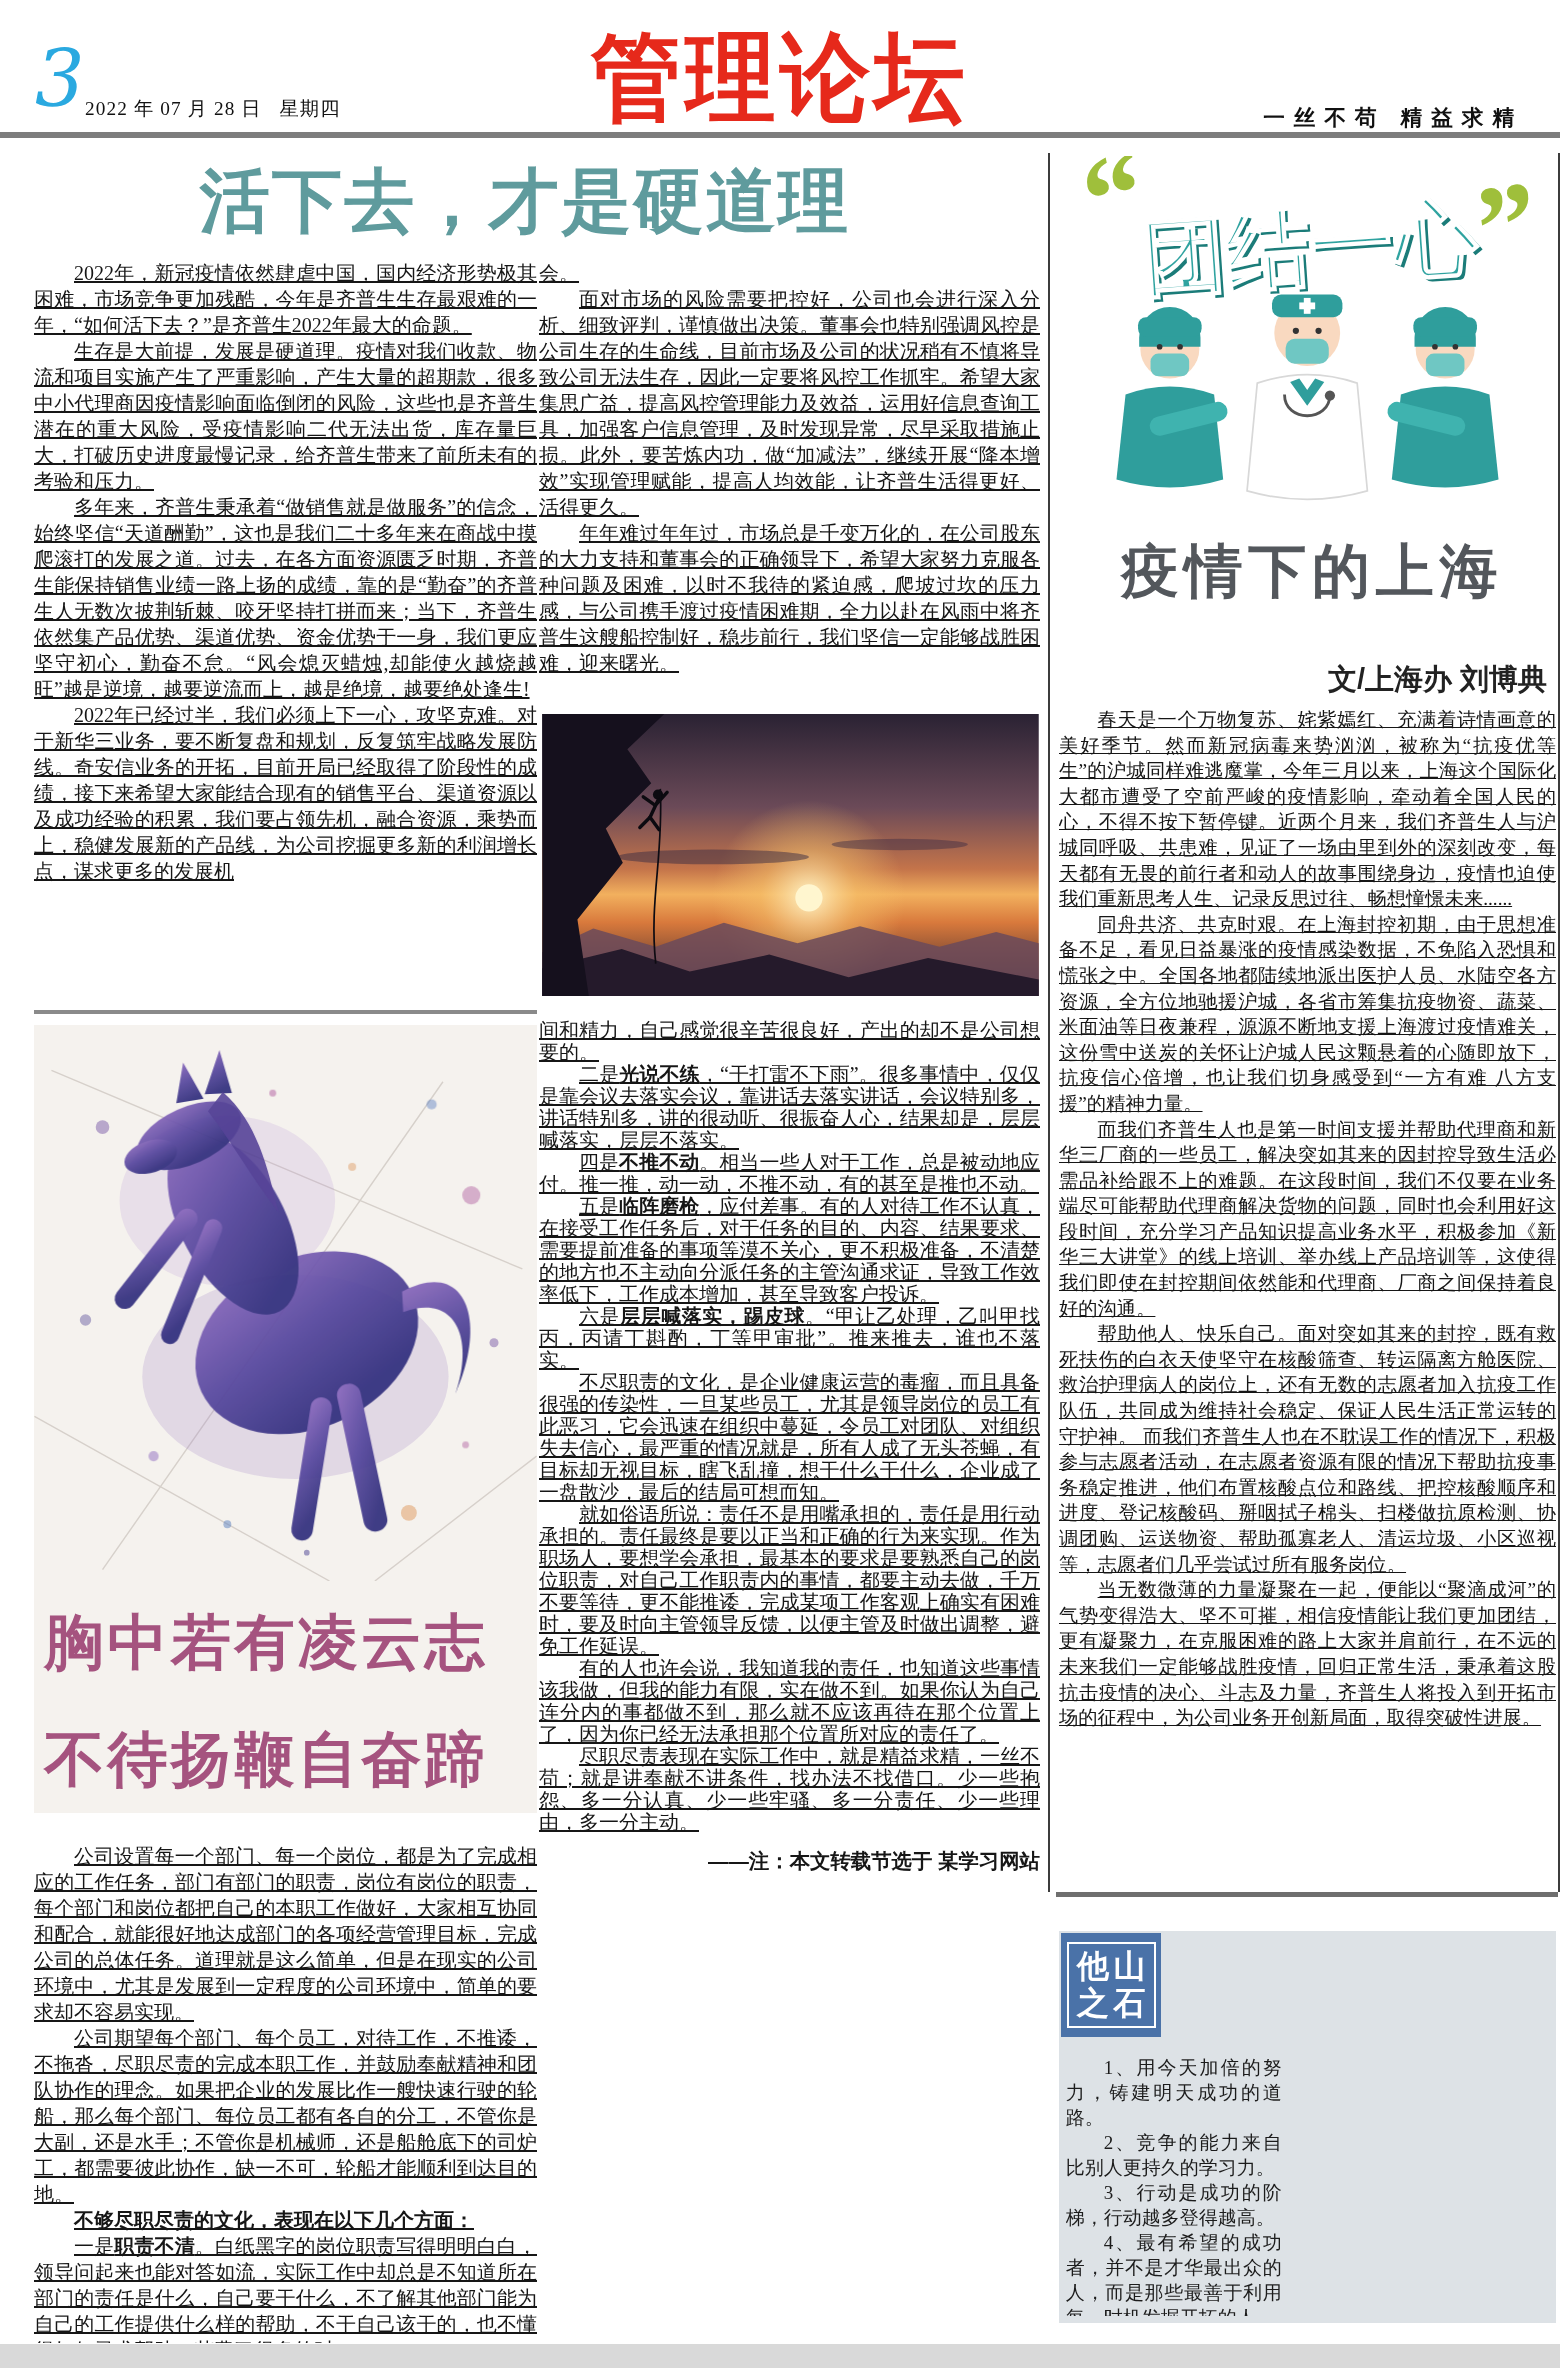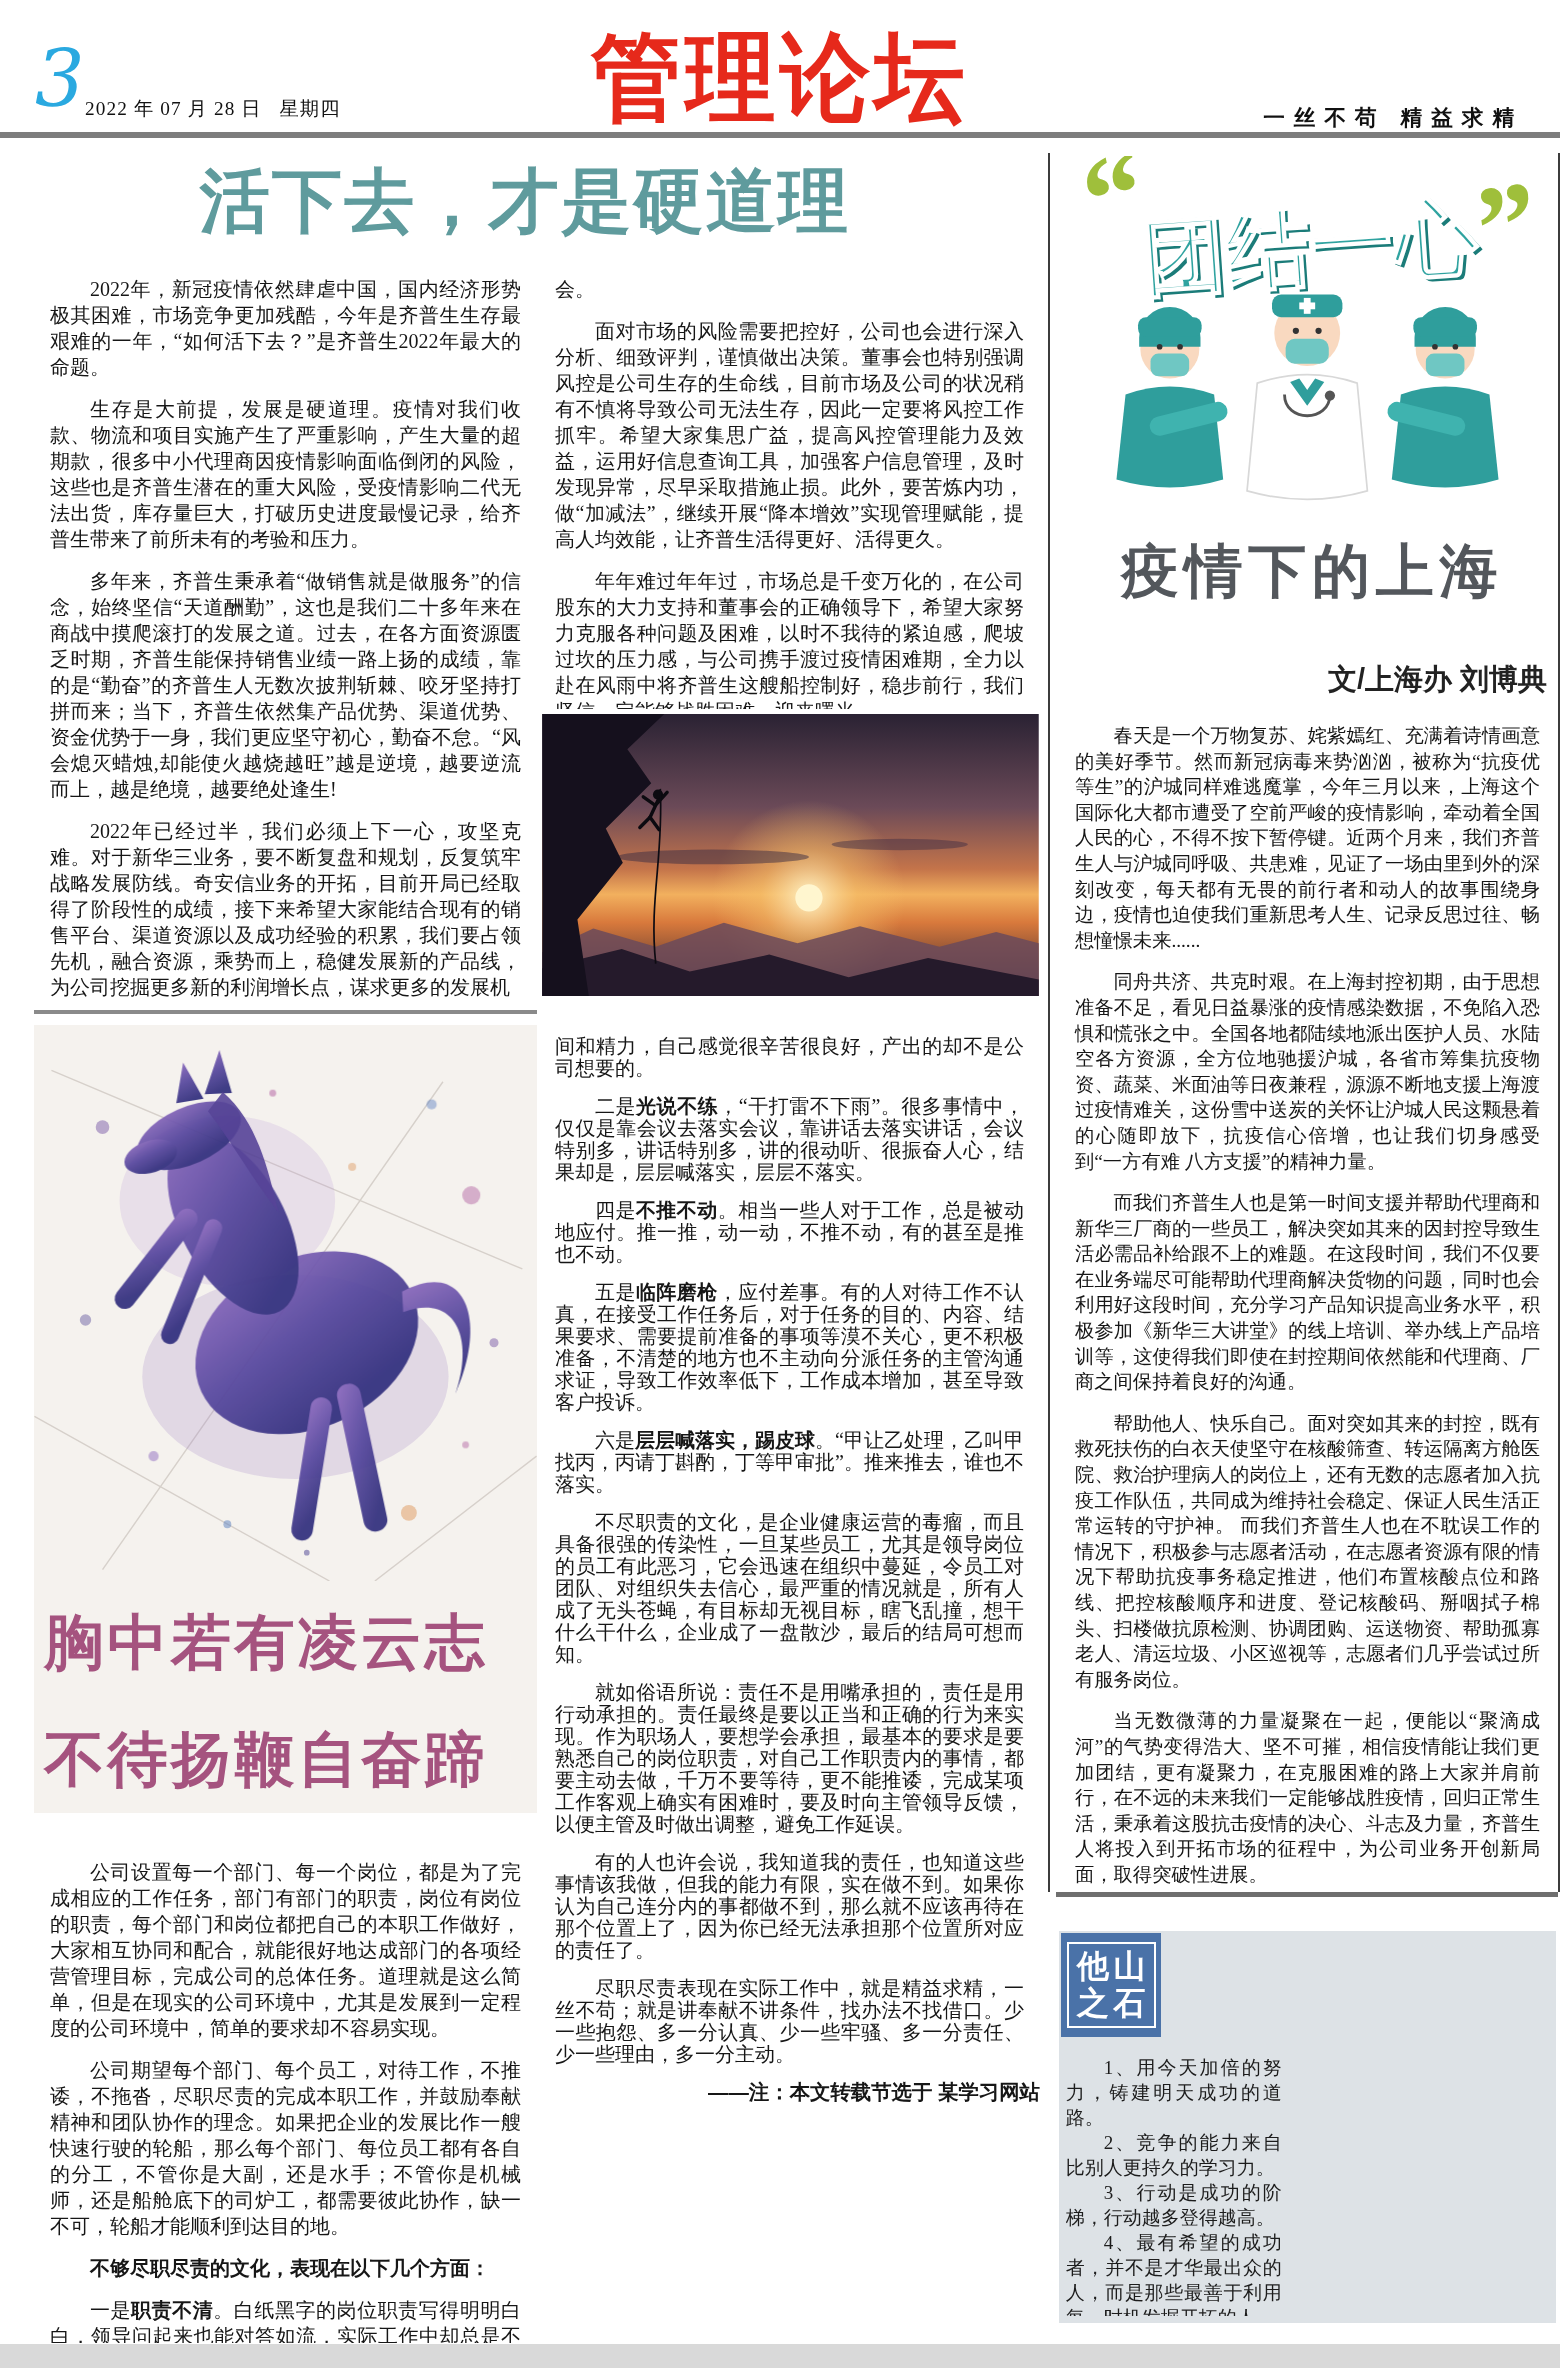--- a/index.html
+++ b/index.html
@@ -18,30 +18,30 @@
           letter-spacing:9px;color:#111;font-family:"Liberation Sans",sans-serif;}
   .header-rule{position:absolute;left:0;top:132px;width:1560px;height:5.7px;background:var(--c-rule_gray);}
 
   
   .main-title{position:absolute;left:34px;top:166px;width:982px;text-align:center;
               font-size:70px;font-weight:900;color:var(--c-title_teal);
               font-family:"Liberation Sans",sans-serif;letter-spacing:2.3px;line-height:1;}
 
   
   .textcol{position:absolute;font-size:20px;line-height:26px;text-align:justify;color:#161616;}
-  .textcol p{margin:16px;text-indent:2em;}
+  .textcol p{margin:0;text-indent:2em;text-decoration:underline;}
   .textcol p.ni{text-indent:0;}
   .textcol b{font-family:"Liberation Sans",sans-serif;}
   #col1-top{left:34px;top:260px;width:503px;height:747px;overflow:hidden;}
   #col2-top{left:539px;top:260px;width:501px;height:449px;overflow:hidden;}
   #col2-bottom{left:539px;top:1019px;width:501px;height:1306px;overflow:hidden;line-height:22px;}
   #col-right-text{left:1059px;top:707px;width:497px;height:1184px;overflow:hidden;line-height:25.6px;font-size:19.3px;}
   #col1-bottom{left:34px;top:1843px;width:503px;height:500px;overflow:hidden;}
   .note-line{text-align:right;font-weight:bold;font-family:"Liberation Sans",sans-serif;
-             font-size:20.4px;margin-top:9px;}
+             font-size:20.4px;margin-top:17px;}
 
   
   .left-rule{position:absolute;left:34px;top:1010px;width:503px;height:4px;background:#8a8a8a;}
   .vdiv{position:absolute;width:1.7px;background:#3c3c3c;top:153px;height:1739px;}
   .vdiv.left{left:1048px;} .vdiv.right{left:1558px;}
   .right-rule{position:absolute;left:1056px;top:1892px;width:502px;height:5.1px;background:#6f6f6f;}
   .footer-bar{position:absolute;left:0;top:2344px;width:1560px;height:24px;background:var(--c-footer_bar);}
 
   
   .climber{position:absolute;left:542px;top:714px;width:497px;height:282px;}

